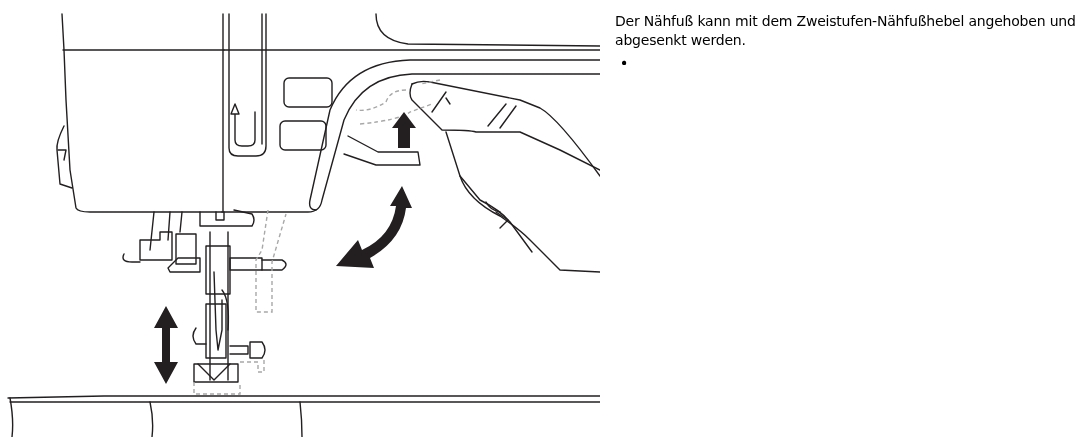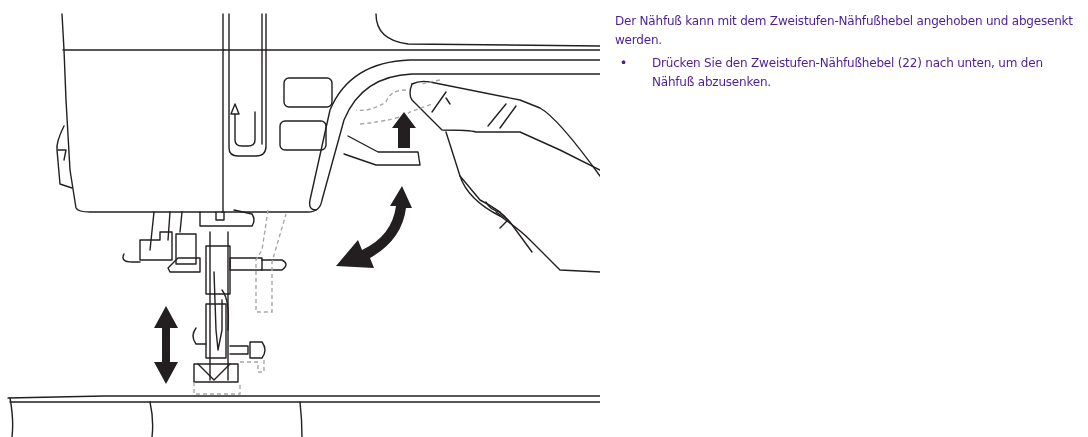--- a/index.html
+++ b/index.html
@@ -1,18 +1,18 @@
 <!DOCTYPE html>
 <html><head>
   <meta charset="utf-8">
   <style>
     html, body { margin: 0; padding: 0; background: #ffffff; }
     body { width: 1088px; height: 437px; position: relative; overflow: hidden; font-family: "DejaVu Sans", sans-serif; }
     .illustration { position: absolute; left: 0; top: 0; width: 600px; height: 437px; }
-    .text-block { position: absolute; left: 615px; top: 12px; width: 470px; color: #4c1d95; font-size: 12px; line-height: 19px; letter-spacing: -0.2px; }
+    .text-block { position: absolute; left: 615px; top: 12px; width: 470px; color: #000000; font-size: 14px; line-height: 19px; letter-spacing: -0.2px; }
     .text-block p { margin: 0 0 4px 0; }
     .text-block ul { list-style: none; margin: 0; padding: 0; }
     .text-block li { position: relative; padding-left: 37px; margin-bottom: 4px; }
     .text-block li .bullet { position: absolute; left: 5px; top: 0; }
   </style>
 </head>
 <body>
 
 <div class="illustration">
   <svg width="600" height="437" viewBox="0 0 600 437">
@@ -101,16 +101,15 @@
 </div>
 
 <div class="text-block">
   <p>Der Nähfuß kann mit dem Zweistufen-Nähfußhebel angehoben und abgesenkt werden.</p>
   <ul>
     <li>
       <span class="bullet">•</span>
     </li>
     <li>
       <span class="bullet">•</span>
-      <span>Drücken Sie den Zweistufen-Nähfußhebel (22) nach unten, um den Nähfuß abzusenken.</span>
     </li>
   </ul>
 </div>
 
 </body></html>

